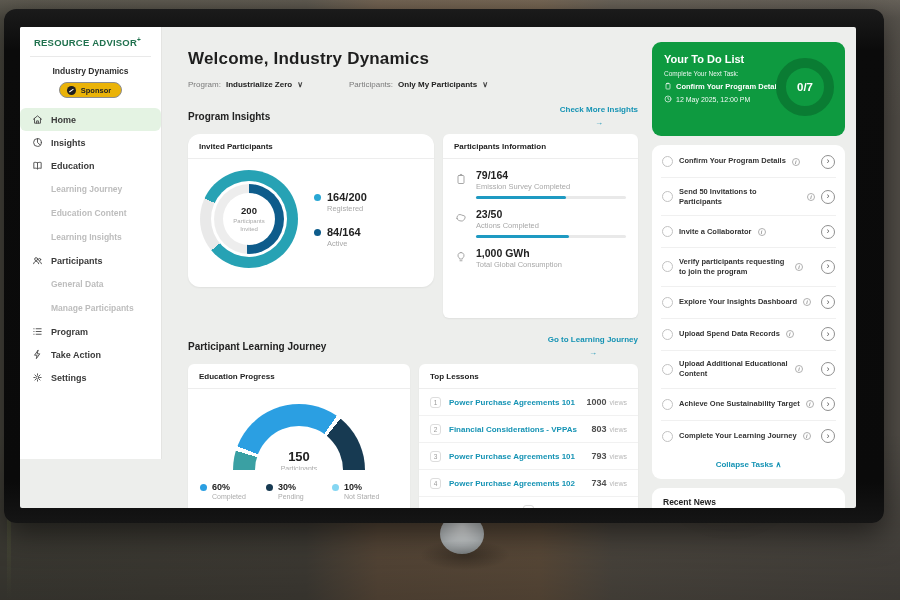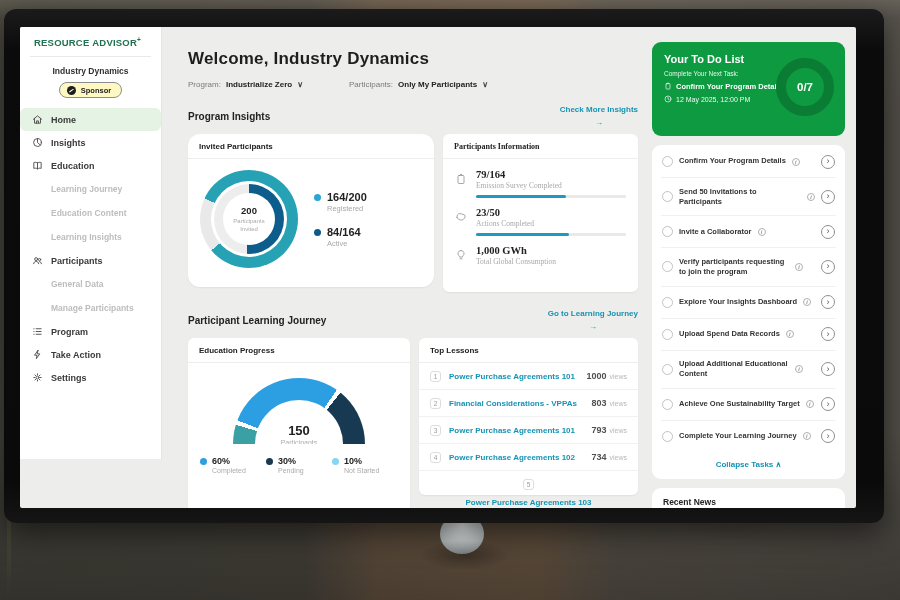--- a/index.html
+++ b/index.html
@@ -33,21 +33,21 @@
   
   .sidebar { width:142px; flex:none; background:#fff; height:432px; border-right:1px solid #e4e4e2; }
   .logo { padding:9px 12px 8px 14px; font-size:9.5px; letter-spacing:.2px; color:#20714e; white-space:nowrap; }
   .logo .l1 { font-weight:600; }
   .logo .l2 { font-weight:800; }
   .logo sup { font-size:6.5px; font-weight:800; }
   .side-div { height:1px; background:#e9e9e9; margin:0 10px; }
   .org { text-align:center; font-size:8.5px; font-weight:700; color:#303030; margin-top:9px; }
   .sponsor { margin:6px auto 0; width:fit-content; border:1px solid #8d8d8d; border-radius:10px;
     padding:2.5px 10px 2.5px 7px; display:flex; gap:5px; align-items:center;
-    font-size:7.5px; font-weight:700; color:#222; background:#fef9c3; }
+    font-size:7.5px; font-weight:700; color:#222; background:#eab308; }
   .sponsor .sp-ic { width:9px; height:9px; border-radius:50%; background:#1e1e1e; position:relative; flex:none; }
   .sponsor .sp-ic::after { content:''; position:absolute; left:2px; top:4px; width:5px; height:1.4px; background:#fff; transform:rotate(-35deg); }
   nav { margin-top:10px; }
   .nav-item { display:flex; align-items:center; gap:8px; padding:6px 12px; font-size:9px; font-weight:700; color:#3a3a3a; cursor:pointer; }
   .nav-item svg { width:11px; height:11px; stroke:#4a4a4a; fill:none; stroke-width:2; stroke-linecap:round; stroke-linejoin:round; flex:none; }
   .nav-item.active { background:#e4f3e3; border-radius:6px; }
   .nav-sub { padding:7px 12px 7px 31px; font-size:8.5px; font-weight:600; color:#bdbdbd; cursor:pointer; }
 
   
   .main { flex:1; padding:0 14px 0 26px; min-width:0; }
@@ -78,21 +78,21 @@
   .donut-center .dl { font-size:6px; color:#a9a9a9; width:46px; line-height:1.3; margin-top:2px; }
   .legend-block { display:flex; gap:6px; margin-bottom:13px; }
   .legend-block:last-child { margin-bottom:0; }
   .ldot { width:7px; height:7px; border-radius:50%; margin-top:3px; flex:none; }
   .ldot.teal { background:#29a7d4; }
   .ldot.navy { background:#0e5c8b; }
   .lval { font-size:11px; font-weight:800; color:#222; }
   .llbl { font-size:7.5px; color:#a8a8a8; margin-top:1px; }
 
   
-  .card-info { flex:1; height:158px;font-family:Liberation Serif, serif; }
+  .card-info { flex:1; height:184px; }
   .info-body { padding:10px 12px 0; }
   .stat { display:flex; gap:9px; margin-bottom:9px; }
   .stat svg { width:12px; height:12px; stroke:#9d9d9d; fill:none; stroke-width:1.8; stroke-linecap:round; stroke-linejoin:round; flex:none; margin-top:4px; }
   .stat-val { font-size:10.5px; font-weight:800; color:#222; }
   .stat-lbl { font-size:7.5px; color:#a8a8a8; margin-top:1px; }
   .bar { height:3px; background:#e9e9e9; border-radius:2px; margin-top:5px; }
   .bar i { display:block; height:100%; border-radius:2px; background:#1e9ac2; }
   .stat-main { flex:1; }
 
   

